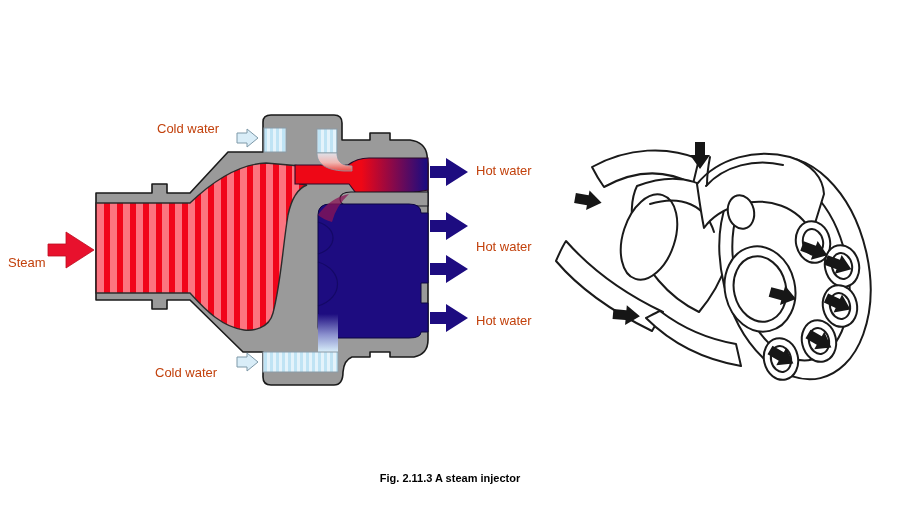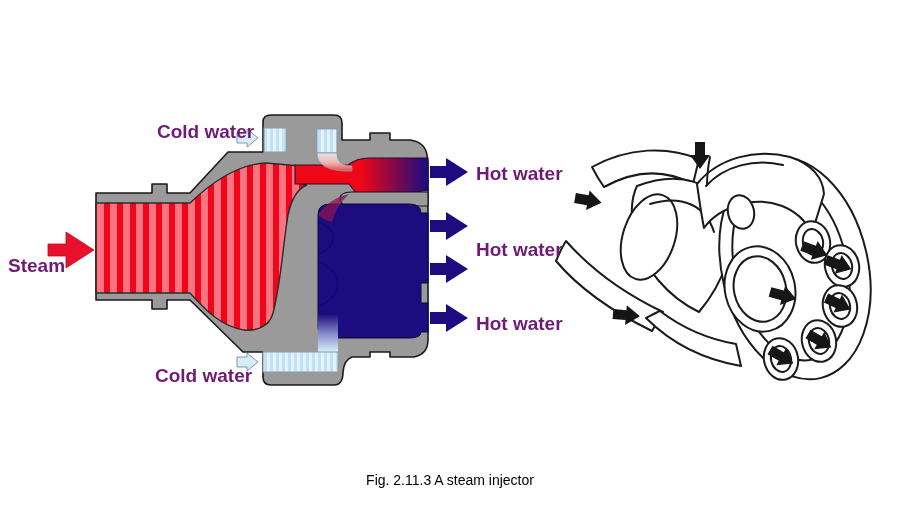--- a/index.html
+++ b/index.html
@@ -1,21 +1,21 @@
 <!DOCTYPE html>
 <html><head>
 <meta charset="utf-8">
 <style>
   html,body{margin:0;padding:0;background:#fff;}
   #stage{position:relative;width:900px;height:506px;background:#ffffff;overflow:hidden;
          font-family:"Liberation Sans", sans-serif;}
   #art{position:absolute;left:0;top:0;}
-  .lbl{position:absolute;font-size:19px;color:#701a75;white-space:nowrap;line-height:1;font-weight:bold;}
+  .lbl{position:absolute;font-size:13px;color:#c2410c;white-space:nowrap;line-height:1;}
   #caption{position:absolute;left:0;top:472px;width:900px;text-align:center;
-           font-size:14px;font-weight:normal;color:#000;}
+           font-size:11px;font-weight:bold;color:#000;}
 </style>
 </head>
 <body>
 
 <div id="stage">
 
   <svg id="art" width="900" height="506" viewBox="0 0 900 506">
     <defs>
       <pattern id="steamStripes" patternUnits="userSpaceOnUse" width="13" height="10">
         <rect width="13" height="10" fill="#fc7480"></rect>

